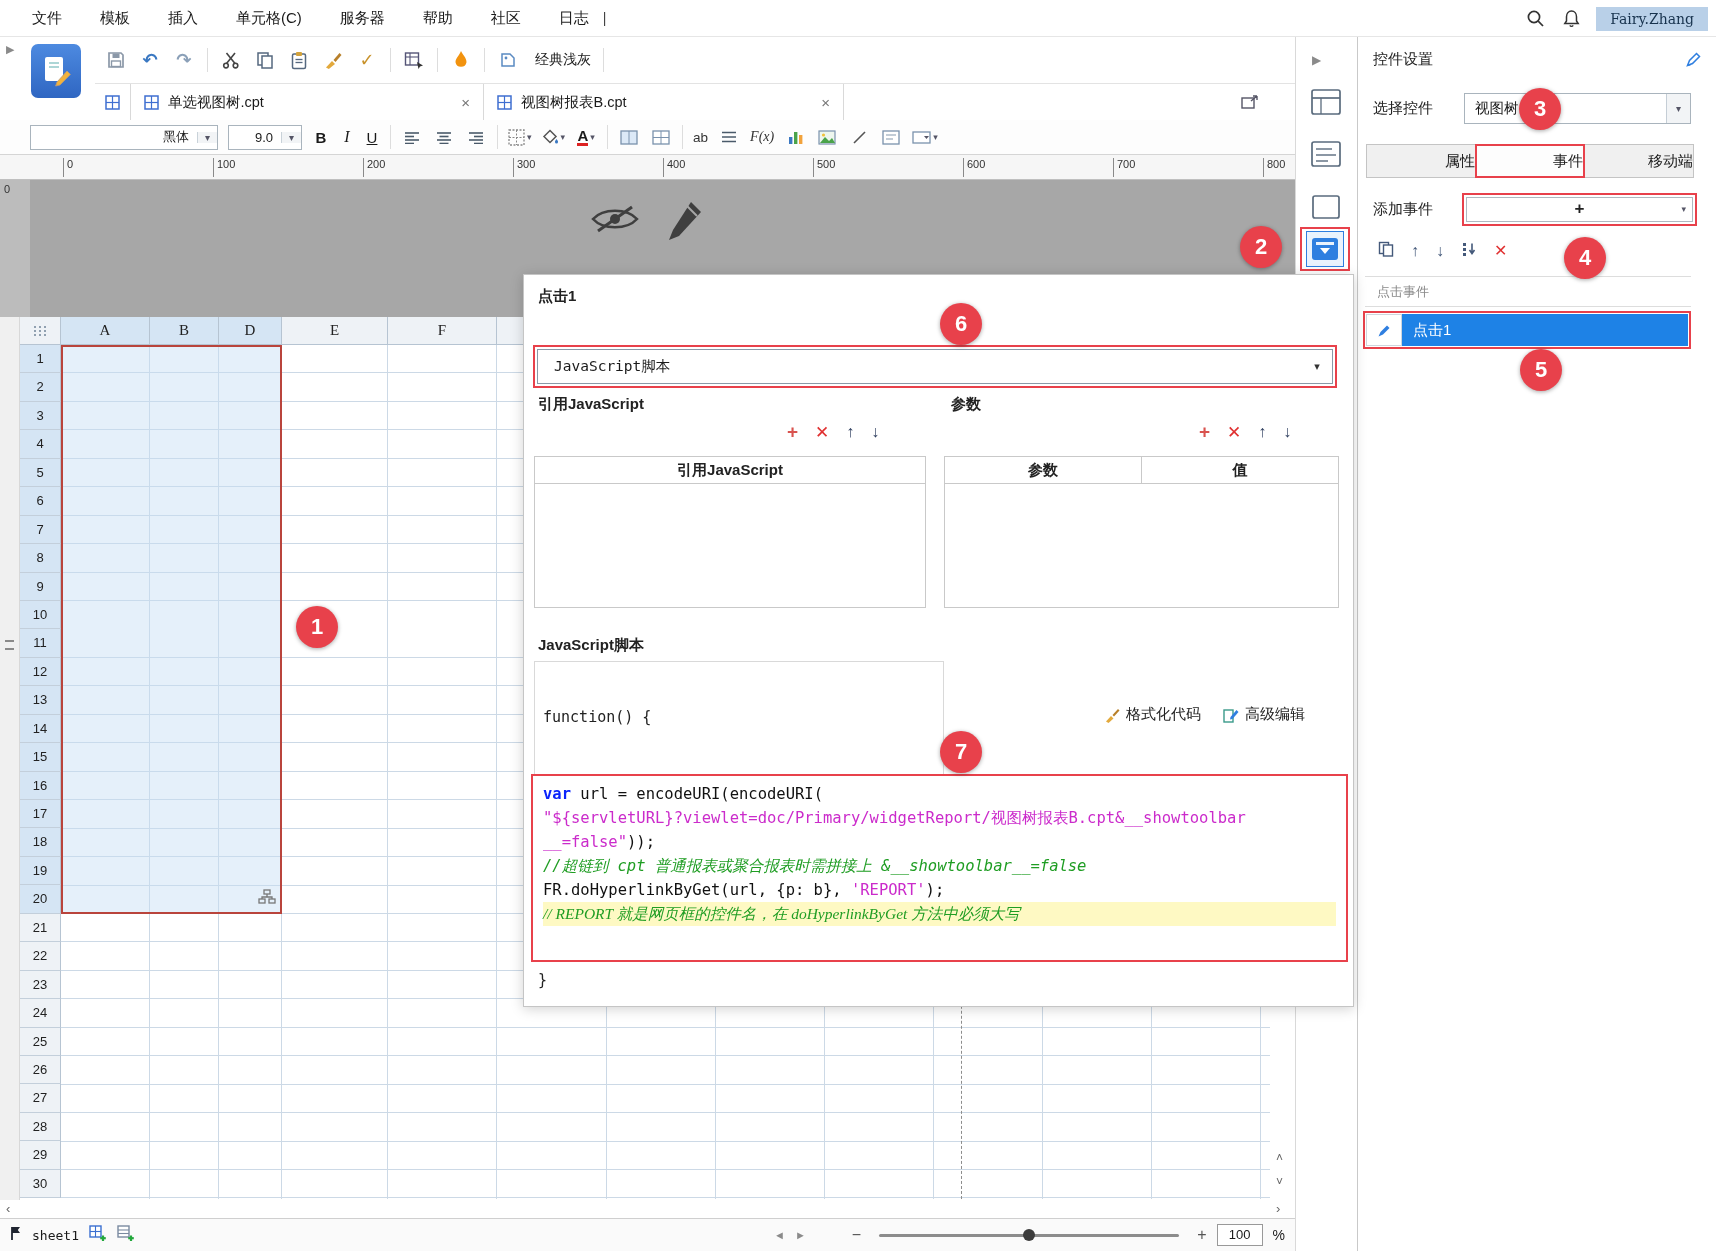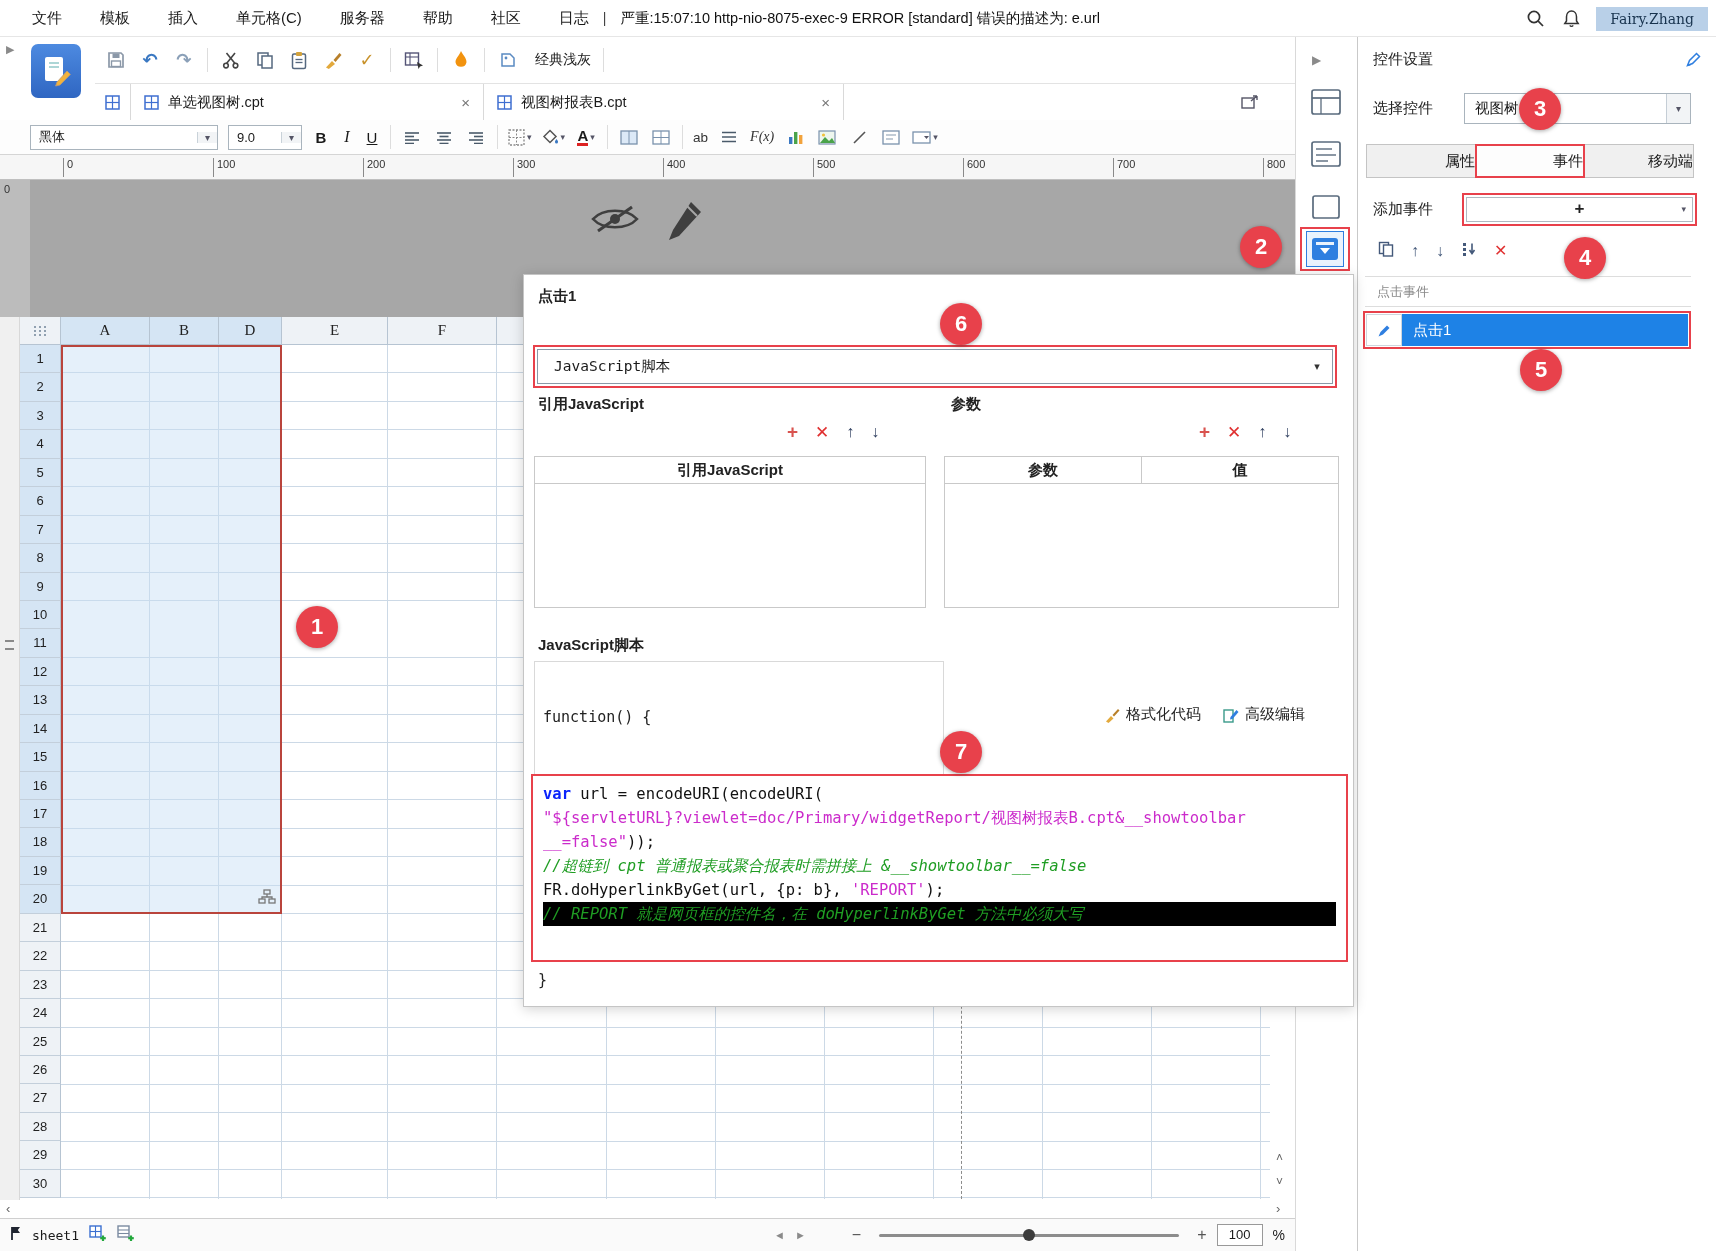--- a/index.html
+++ b/index.html
@@ -36,21 +36,21 @@
   .doc-tab { display:flex; align-items:center; gap:9px; padding:0 13px; border-right:1px solid #d9d9d9; background:#fff; }
   .doc-tab.t1 { width:353px; } .doc-tab.t2 { width:360px; }
   .doc-tab .lbl { flex:1; font-size:14.5px; white-space:nowrap; overflow:hidden; }
   .tab-close { color:#777; font-size:15px; }
   .float-win { margin-left:auto; margin-right:36px; display:flex; align-items:center; }
 
   
   .formatbar { position:absolute; left:0; top:120px; width:1295px; height:35px; background:#fdfdfd;
                border-bottom:1px solid #d5d5d5; display:flex; align-items:center; gap:10px; padding-left:30px; }
   .ctl-select { display:flex; align-items:center; height:25px; border:1px solid #a9b4bd; background:#fff; font-size:13px; }
-  .ctl-select .val { padding:0 8px; flex:1; white-space:nowrap; }
+  .ctl-select .val { padding:0 8px; flex:1; white-space:nowrap;text-align:right; }
   .ctl-select .arr { width:20px; text-align:center; border-left:1px solid #c9d2d9; color:#556; background:#f2f4f6; font-size:10px; }
   .fsel { width:188px; } .ssel { width:74px; }
   .fmt-b { font-weight:bold; font-size:15px; width:18px; text-align:center; }
   .fmt-i { font-style:italic; font-family:"Liberation Serif",serif; font-size:16px; width:14px; text-align:center; }
   .fmt-u { text-decoration:underline; font-size:15px; width:16px; text-align:center; }
   .fc { font-weight:bold; font-size:15px; border-bottom:3px solid #d22; line-height:15px; }
   .ab-lbl { font-size:13.5px; color:#333; }
   .fx-lbl { font-family:"Liberation Serif",serif; font-style:italic; font-size:14px; color:#333; }
   .mini-arr { font-size:9px; color:#556; margin-left:2px; }
 
@@ -154,21 +154,21 @@
   .dth { flex:1; display:flex; align-items:center; justify-content:center; font-weight:bold; font-size:15px; color:#222; }
   .dth + .dth { border-left:1px solid #c9c9c9; }
   .fn-box { position:absolute; left:10px; top:386px; width:410px; height:119px; border:1px solid #d9d9d9; }
   .mono { font-family:"DejaVu Sans Mono","Liberation Mono",monospace; }
   .fn-open { position:absolute; left:8px; top:46px; font-size:15px; color:#222; }
   .editor-btns { position:absolute; left:580px; top:430px; display:flex; gap:22px; align-items:center; font-size:15px; color:#222; }
   .editor-btns .eb { display:flex; align-items:center; gap:6px; }
   .code-ann { position:absolute; left:7px; top:499px; width:817px; height:188px; border:2px solid var(--red); background:#fff; overflow:hidden; }
   #code-lines { padding:6px 10px; font-size:15.5px; line-height:24px; }
   .code-line { white-space:pre; }
-  .code-line.hl { background:#000000; }
+  .code-line.hl { background:#fef9c3;font-family:Liberation Serif, serif; }
   .tk-kw { color:#0b24fb; font-weight:bold; }
   .tk-pl { color:#111; }
   .tk-str { color:#cb2bcb; }
   .tk-pu { color:#cb2bcb; }
   .tk-cm { color:#1f9d23; font-style:italic; }
   .fn-close { position:absolute; left:14px; top:696px; font-size:15px; color:#222; }
 
   
   .badge { position:absolute; width:42px; height:42px; border-radius:50%; background:var(--red); color:#fff;
            font-size:22px; font-weight:bold; display:flex; align-items:center; justify-content:center;
@@ -186,21 +186,20 @@
         <span class="menu-item">文件</span>
         <span class="menu-item">模板</span>
         <span class="menu-item">插入</span>
         <span class="menu-item">单元格(C)</span>
         <span class="menu-item">服务器</span>
         <span class="menu-item">帮助</span>
         <span class="menu-item">社区</span>
         <span class="menu-item">日志</span>
       </nav>
     <span class="menu-divider">|</span>
-    <span class="log-text">严重:15:07:10 http-nio-8075-exec-9 ERROR [standard] 错误的描述为: e.url</span>
     <div class="menubar-right">
       <span class="ibtn">
         <svg width="19" height="19" viewBox="0 0 19 19">
             <circle cx="8" cy="8" r="5.6" fill="none" stroke="#333" stroke-width="1.7"></circle>
             <line x1="12.2" y1="12.2" x2="17" y2="17" stroke="#333" stroke-width="1.7"></line>
           </svg>
       </span>
       <span class="ibtn">
         <svg width="17" height="19" viewBox="0 0 17 19">
             <path d="M8.5 2 C11.5 2 13.5 4.4 13.5 7.8 v4.2 l1.7 2.6 H1.8 L3.5 12 V7.8 C3.5 4.4 5.5 2 8.5 2z" fill="none" stroke="#333" stroke-width="1.5"></path>

